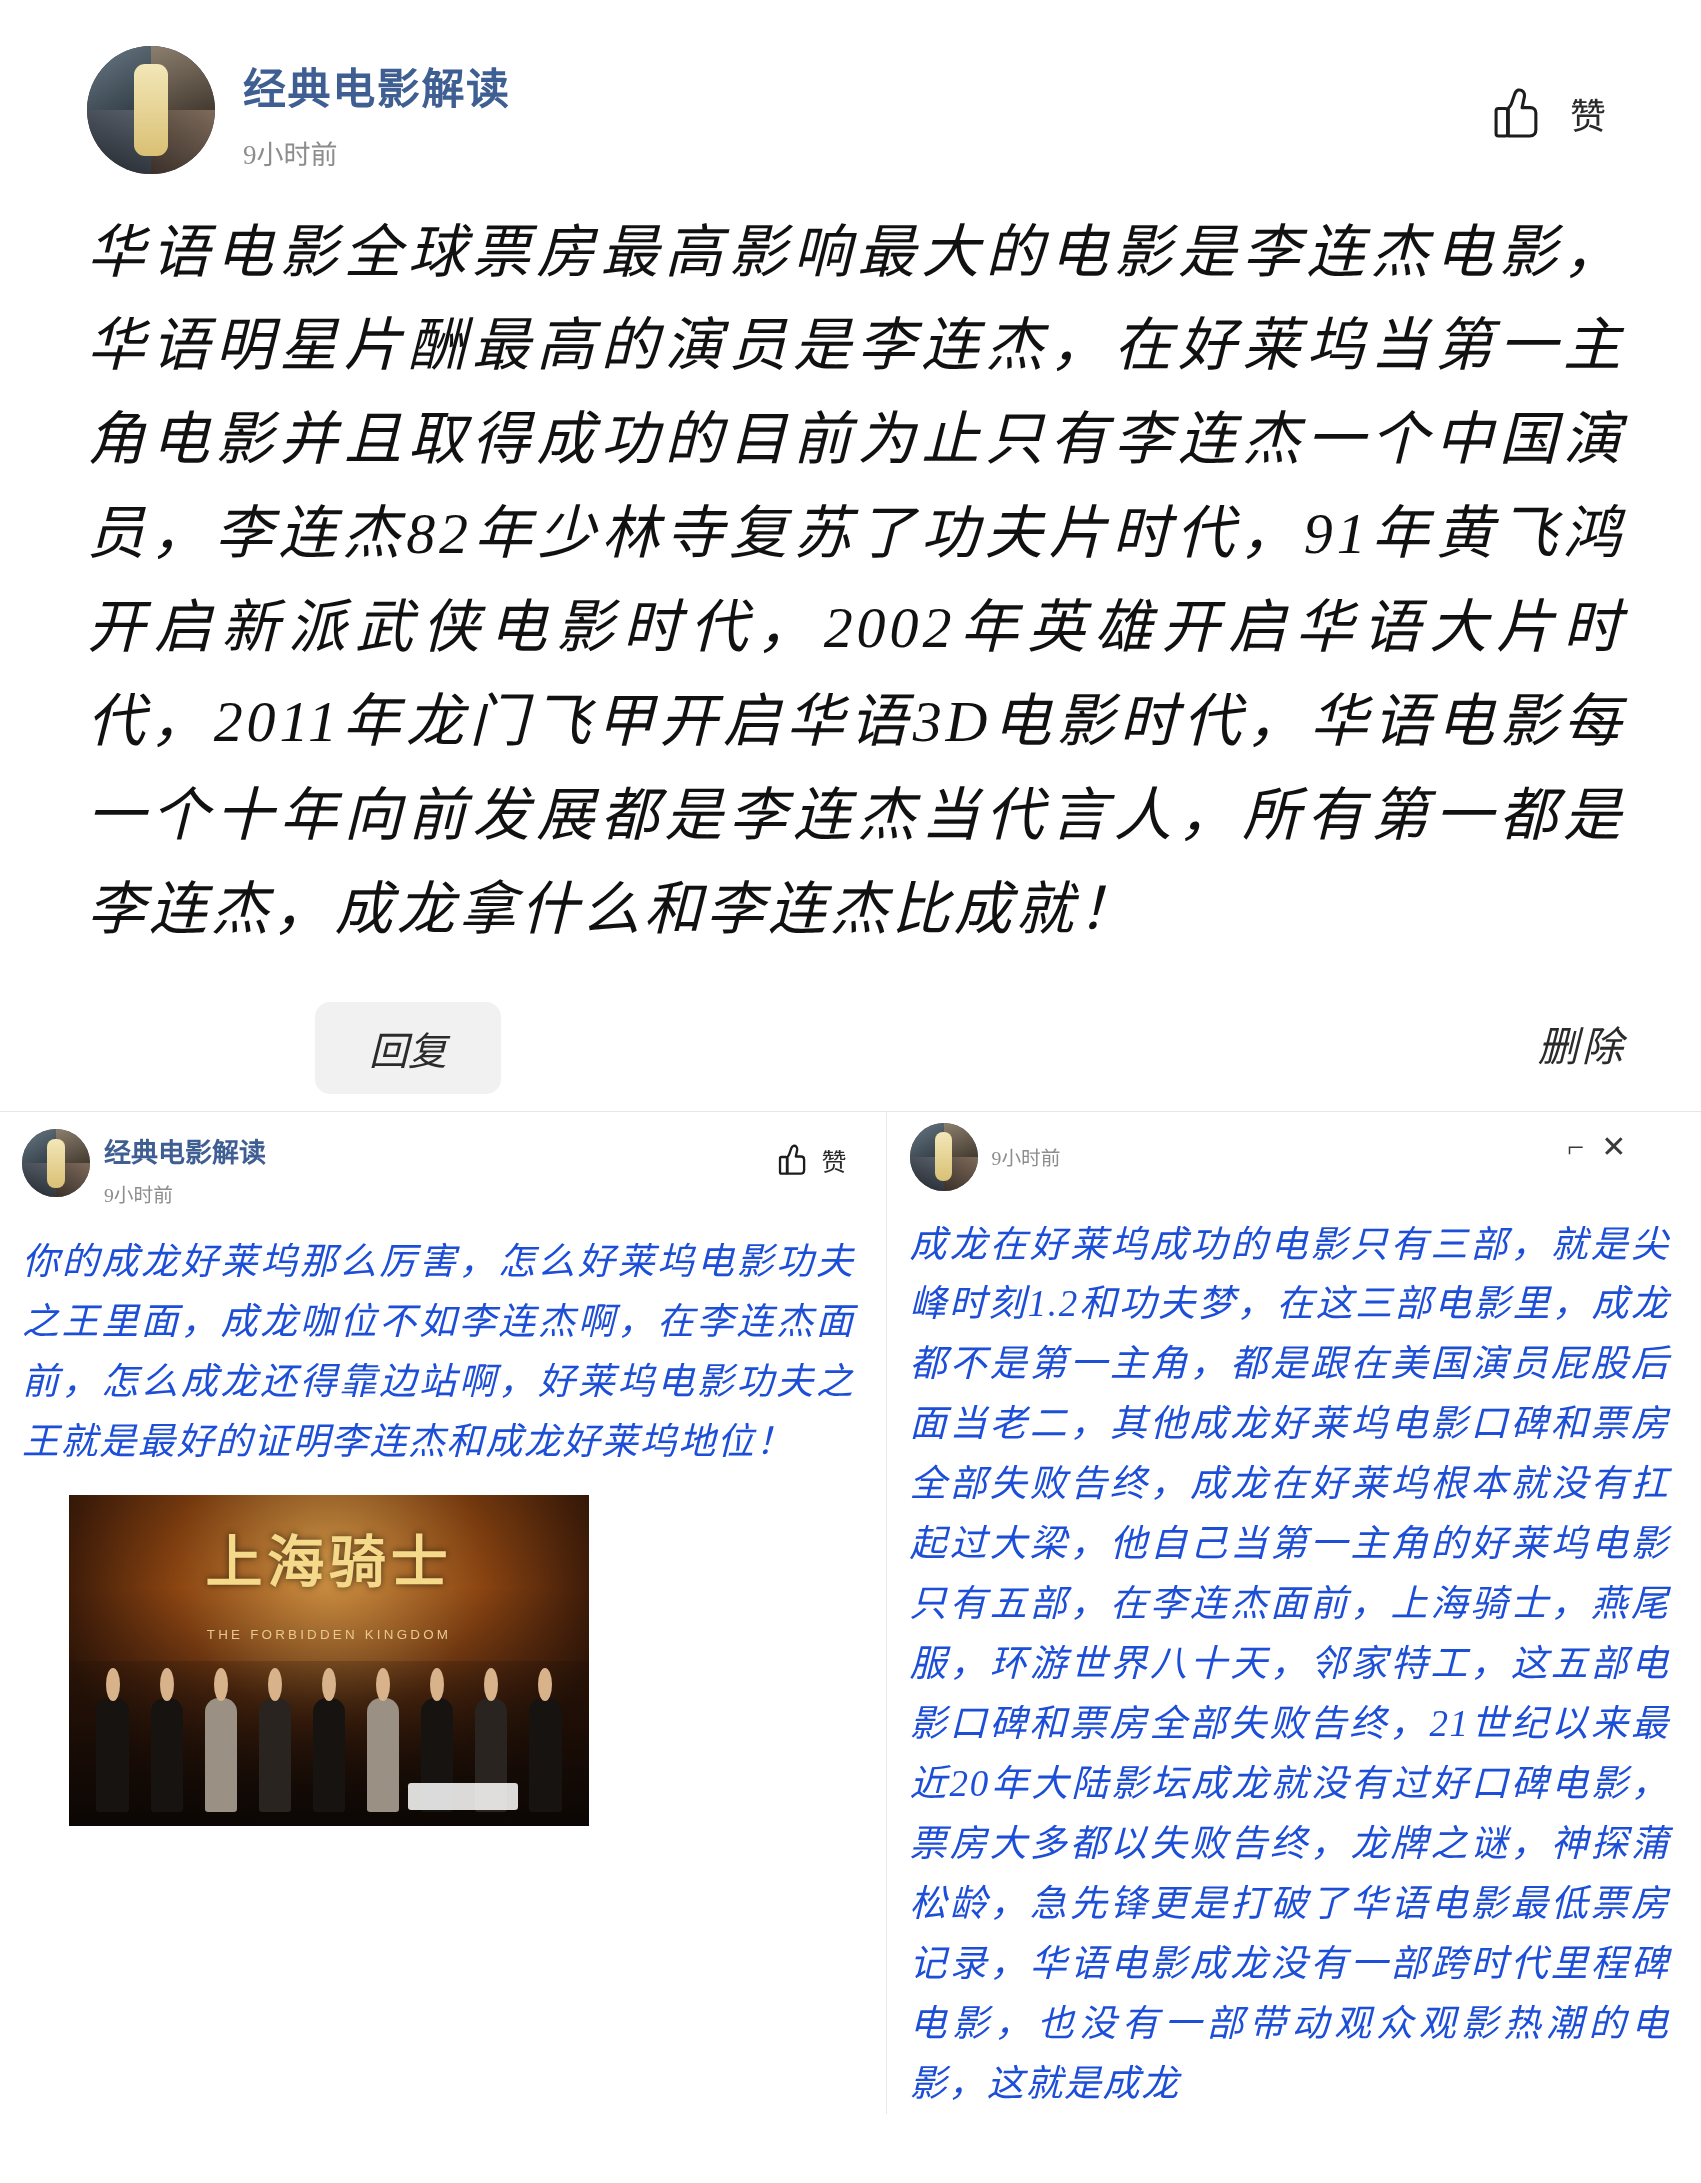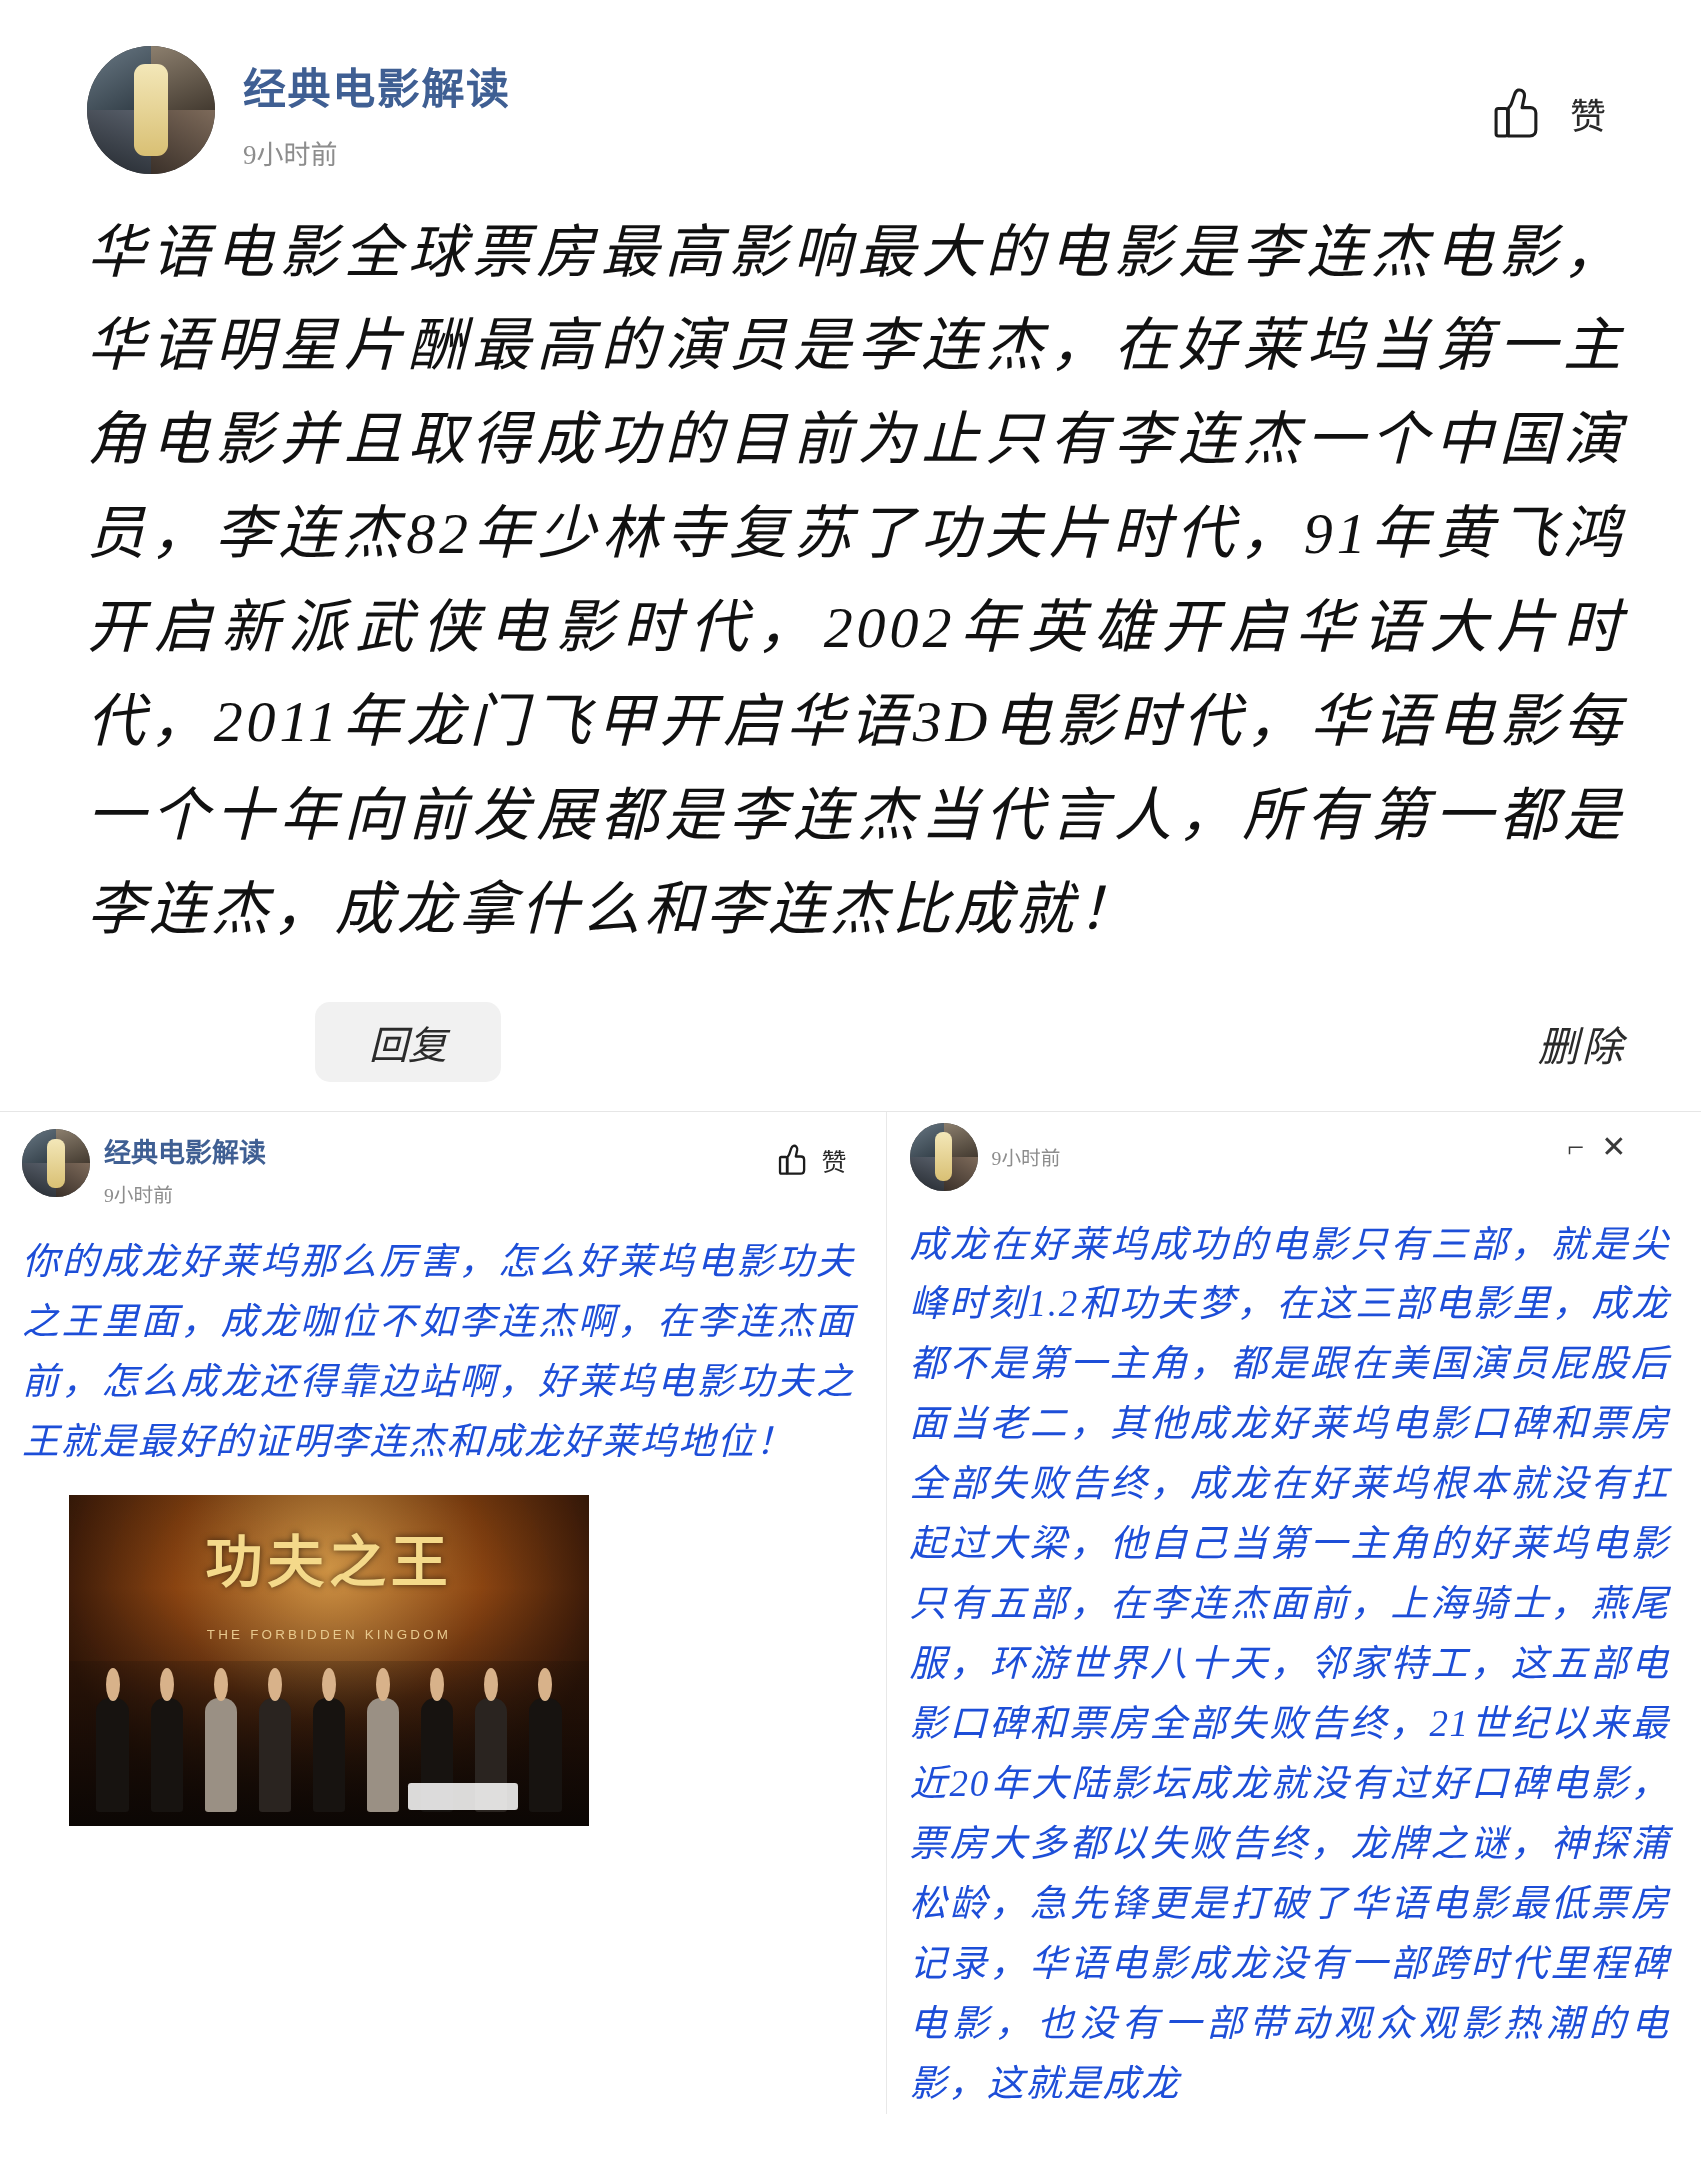--- a/index.html
+++ b/index.html
@@ -107,21 +107,21 @@
   .post-actions {
     position: relative;
     height: 126px;
     margin-top: 28px;
   }
   .reply-chip {
     position: absolute;
     left: 315px;
     top: 17.3px;
     width: 186px;
-    height: 80px;
+    height: 92px;
     background: #f1f1f1;
     border-radius: 15px;
     display: flex;
     align-items: center;
     justify-content: center;
     font-size: 39px;
     color: #2b2b2b;
     font-family: "Liberation Serif", "DejaVu Serif", serif;
     font-style: italic;
   }
@@ -413,21 +413,21 @@
           <rect x="4" y="28" width="15" height="36" rx="3" fill="none" stroke="#1d1d1d" stroke-width="5"></rect>
         </svg>
         <span class="lbl">赞</span>
       </div>
     </div>
 
     <div class="reply-text">你的成龙好莱坞那么厉害，怎么好莱坞电影功夫之王里面，成龙咖位不如李连杰啊，在李连杰面前，怎么成龙还得靠边站啊，好莱坞电影功夫之王就是最好的证明李连杰和成龙好莱坞地位！</div>
 
     <div class="reply-image">
       <div class="ri-bg"></div>
-      <div class="ri-title">功夫之王</div>
+      <div class="ri-title">上海骑士</div>
       <div class="ri-sub">THE FORBIDDEN KINGDOM</div>
       <div class="ri-stage"></div>
       <div class="ri-people">
         <div class="ri-person"></div>
         <div class="ri-person"></div>
         <div class="ri-person light"></div>
         <div class="ri-person dress"></div>
         <div class="ri-person"></div>
         <div class="ri-person light"></div>
         <div class="ri-person"></div>

